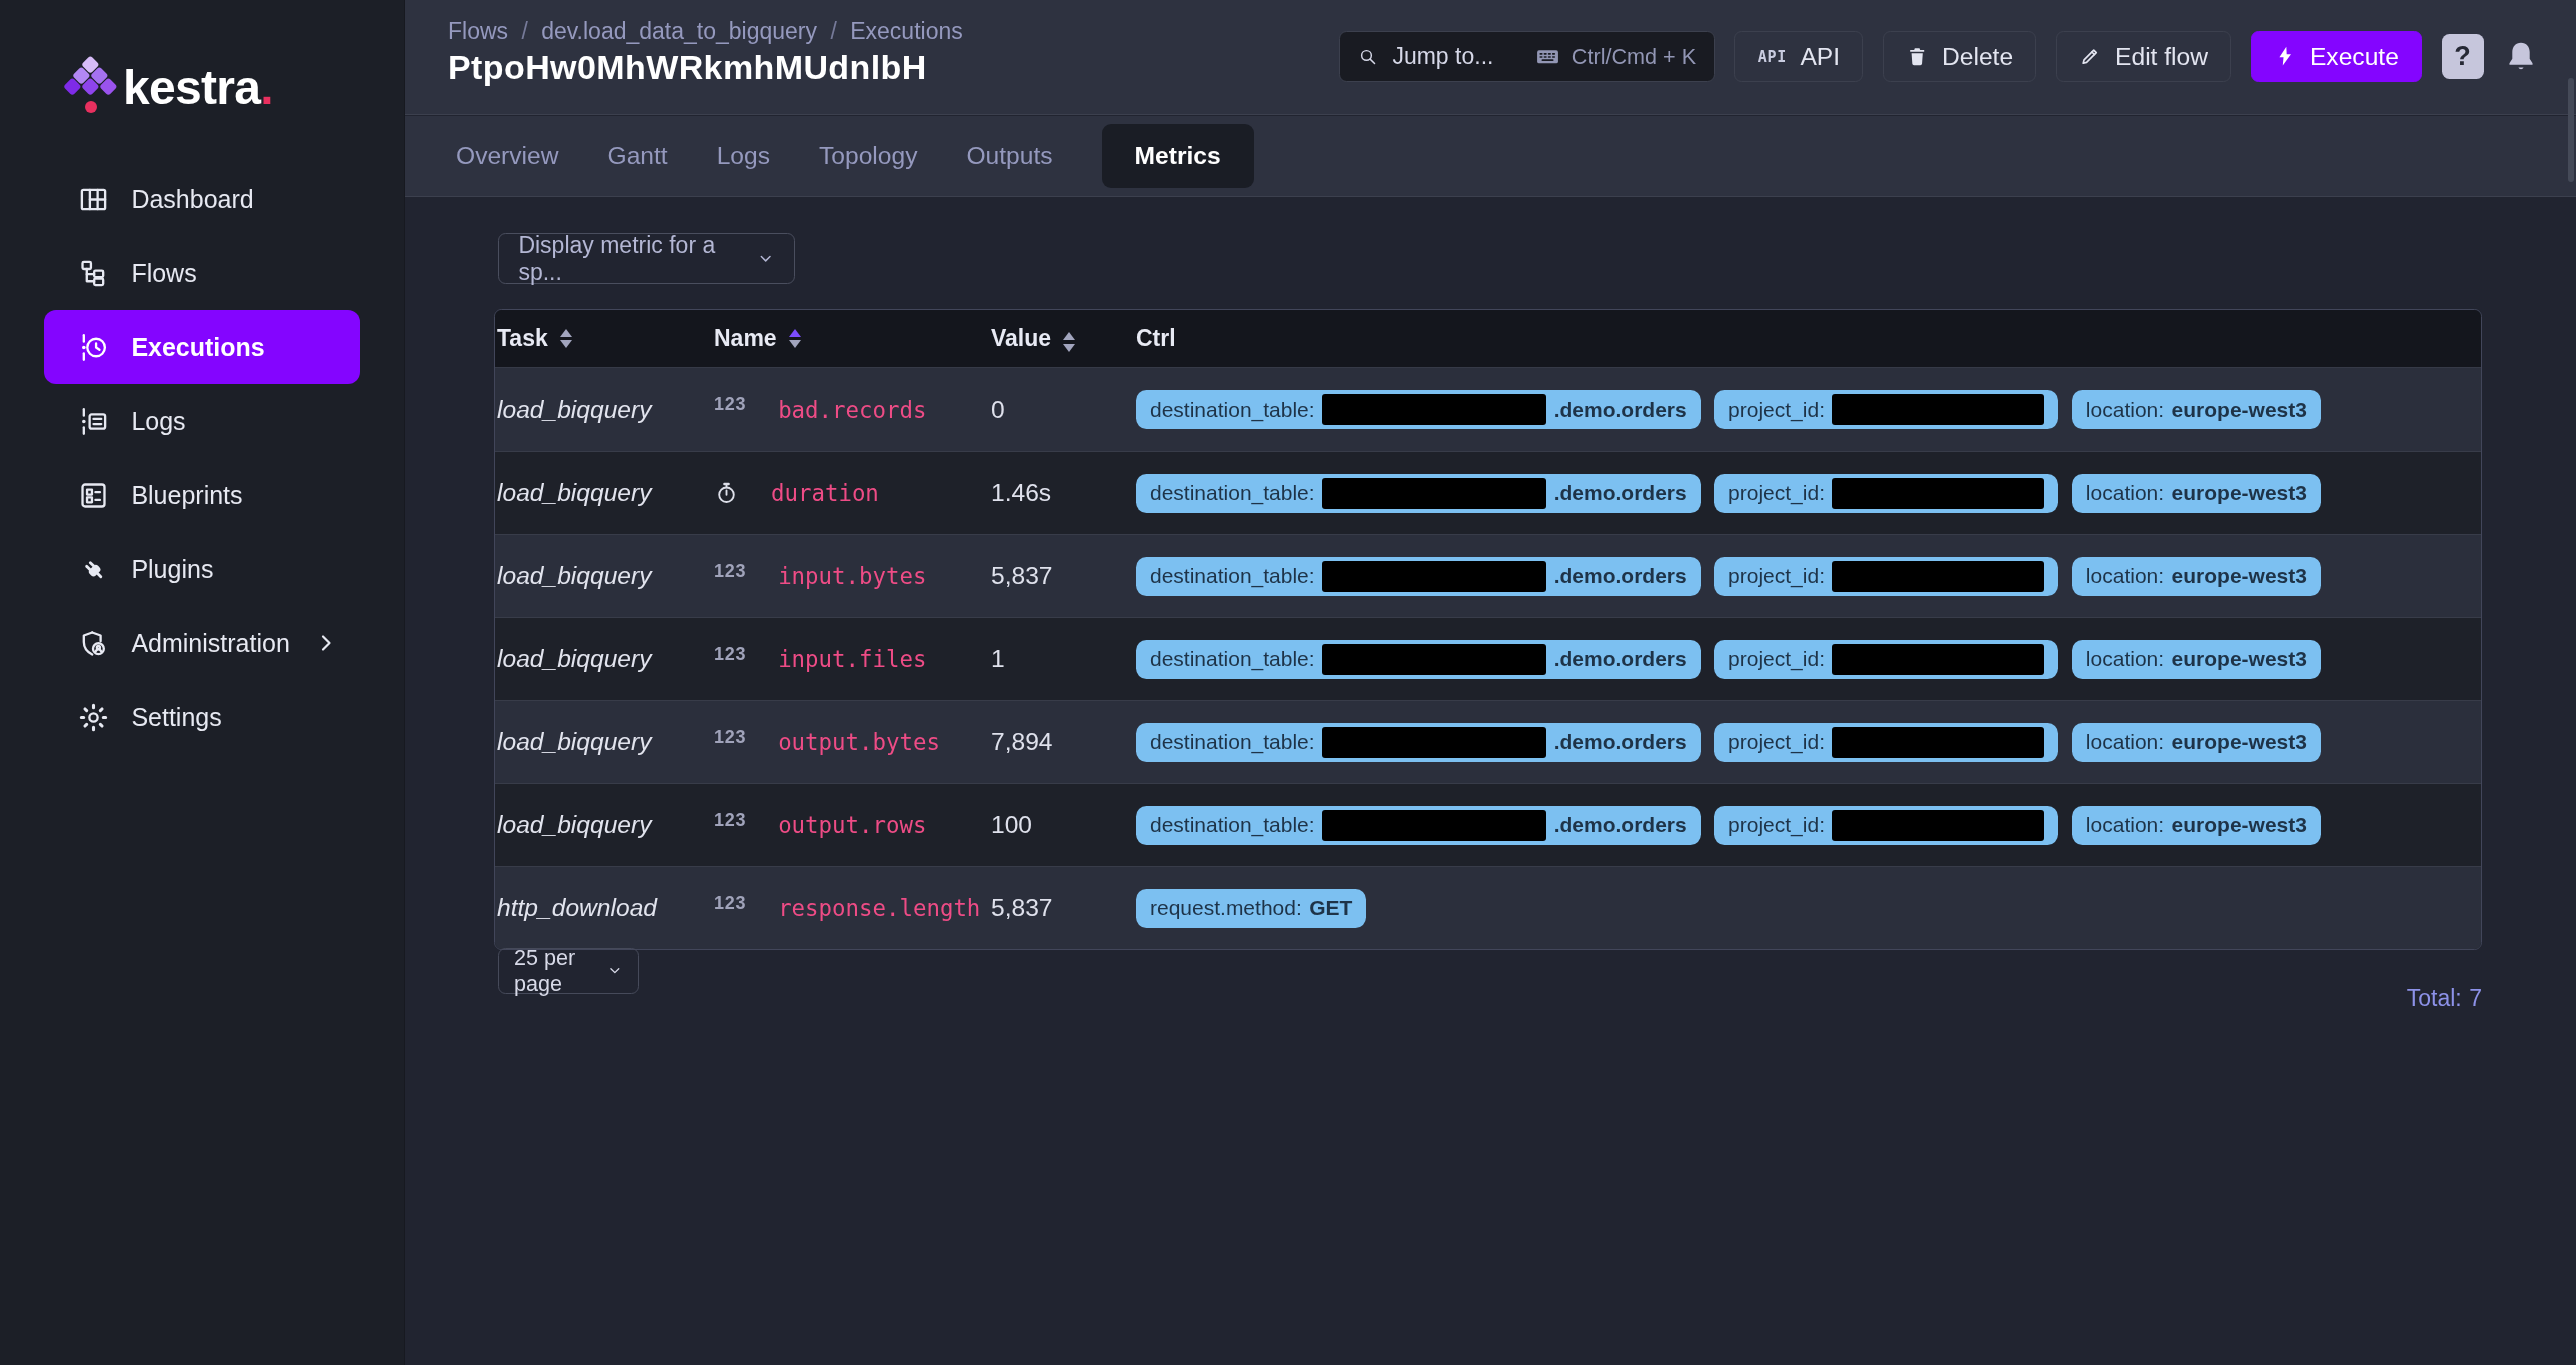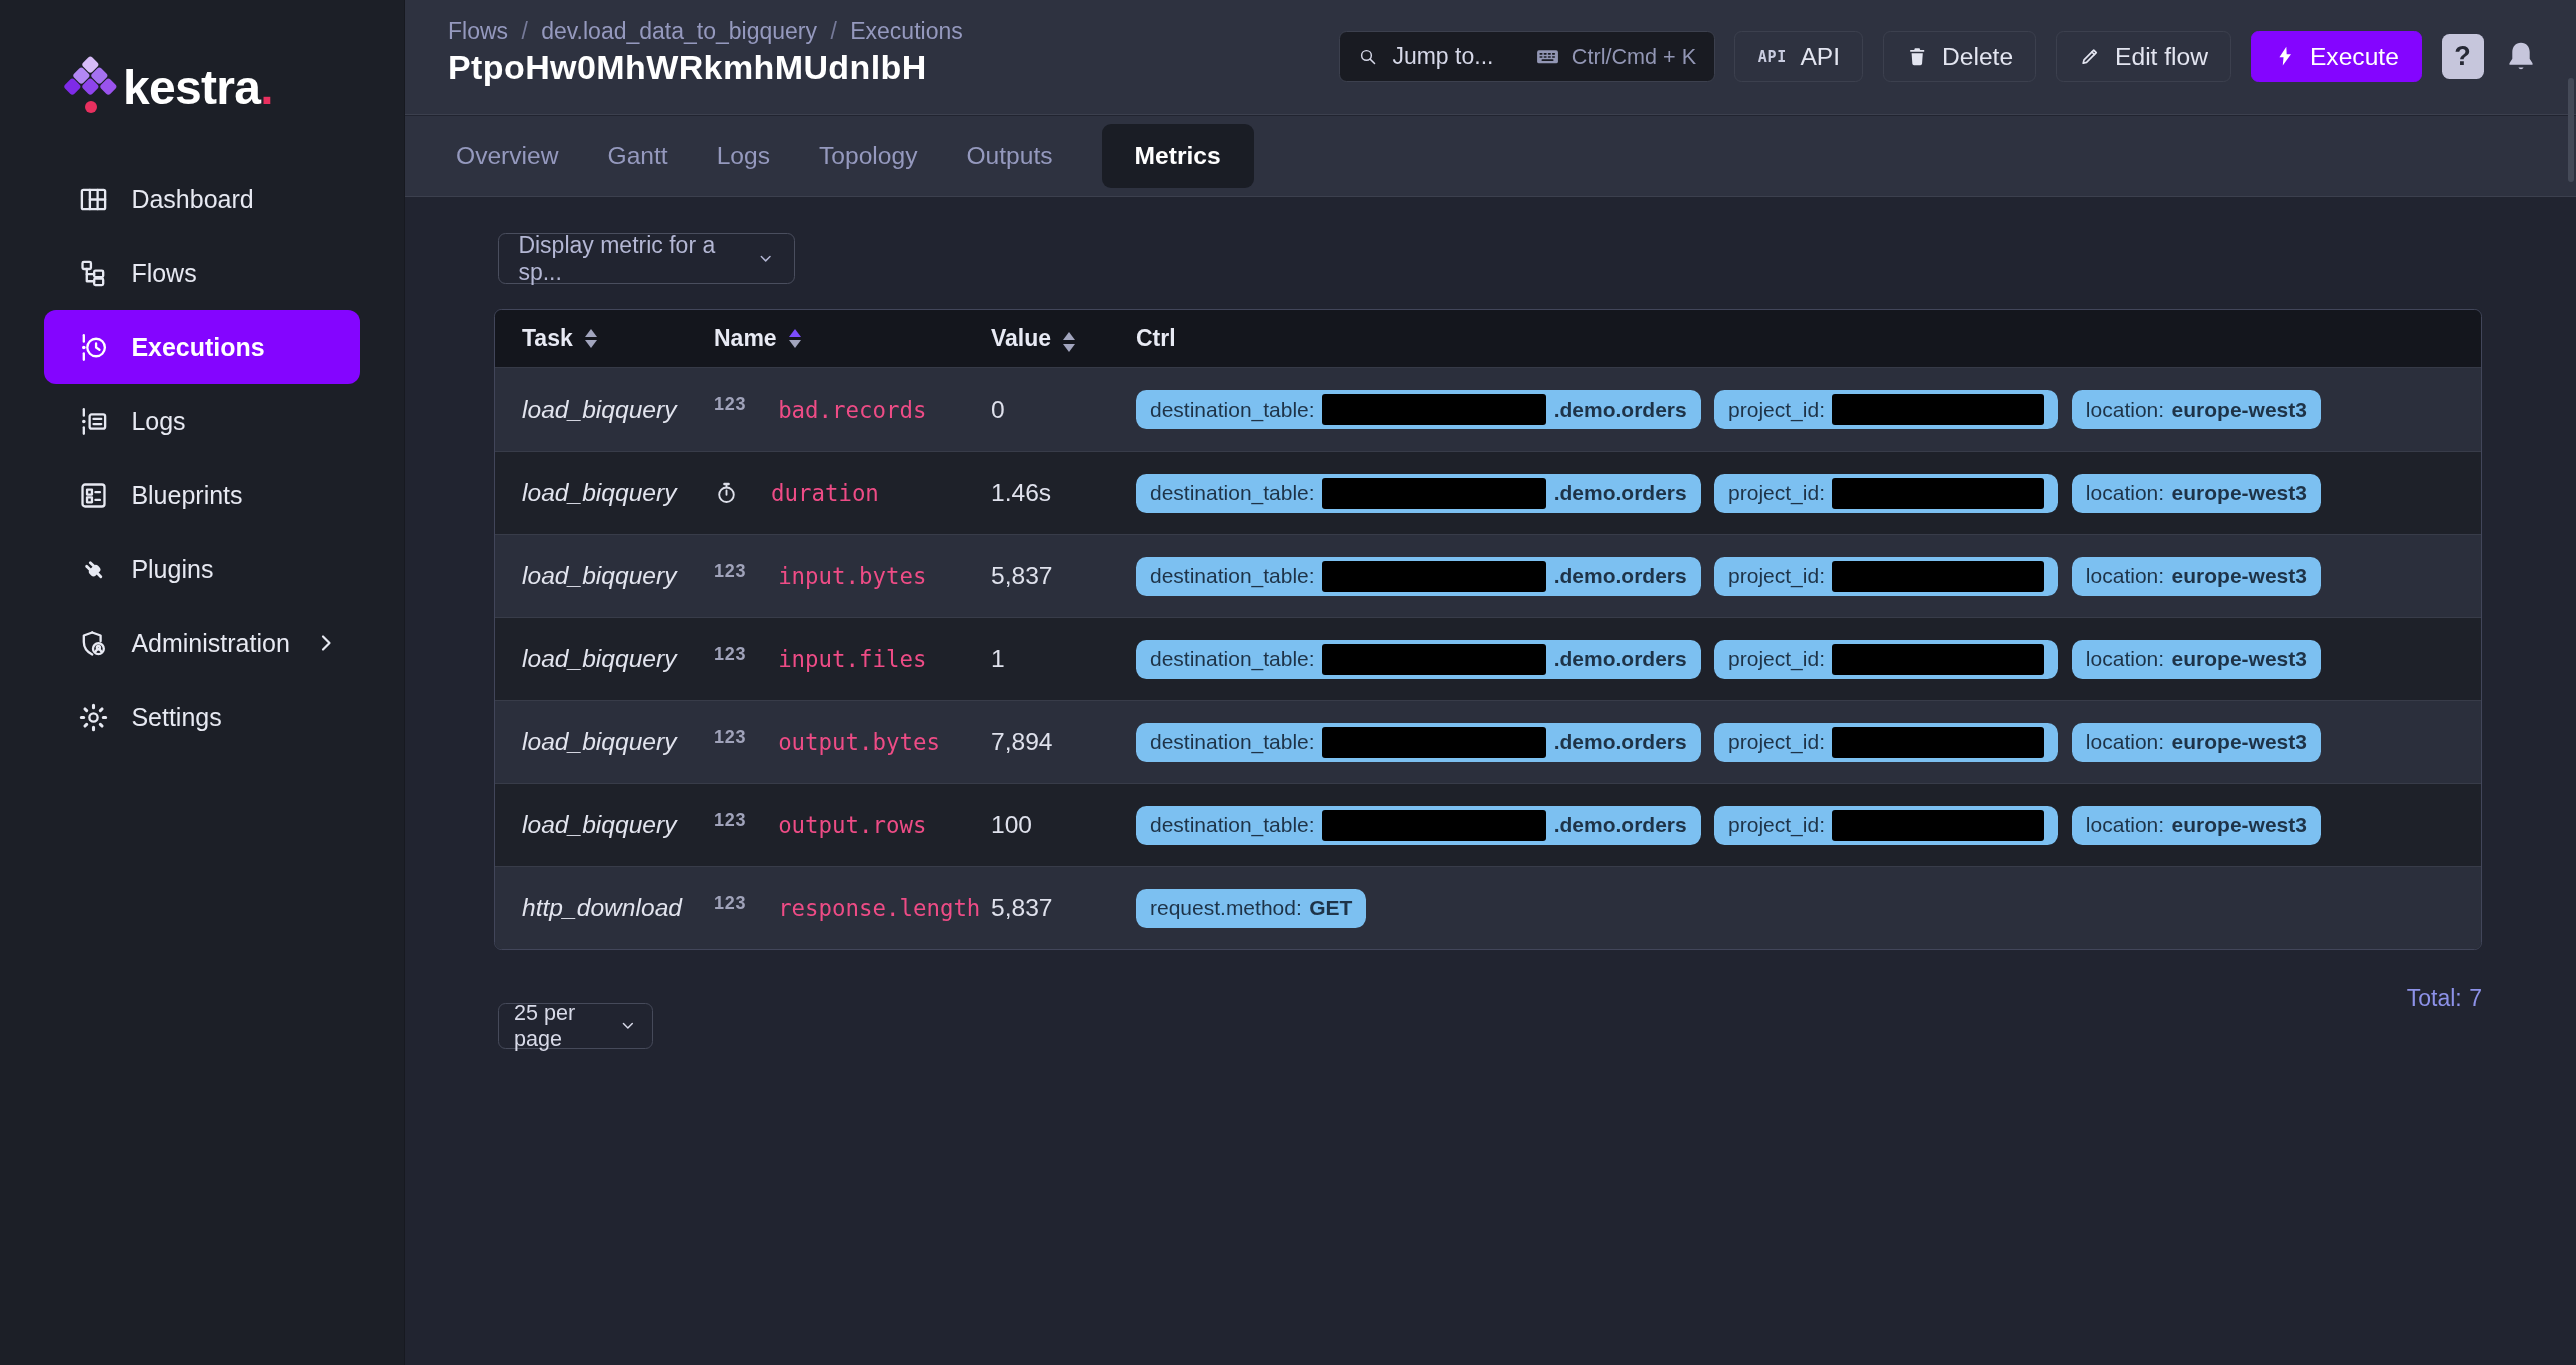--- a/index.html
+++ b/index.html
@@ -60,21 +60,21 @@
     height:64px; display:flex; align-items:center; padding:0 33px; }
   
   .metric-select { position:absolute; left:498px; top:233px; width:297px; height:51px;
     border:0.7px solid #4A4E5E; border-radius:7.5px; display:flex; align-items:center;
     padding:0 19.4px; color:#B4B7D4; font-size:23px; cursor:pointer; }
   .metric-select .ico { margin-left:18px; }
   .table { position:absolute; left:494px; top:309px; width:1988px;
     border:0.7px solid #42465A; border-radius:7.5px; overflow:hidden; background:#1E2129; }
   .thead { display:flex; align-items:center; height:58px; background:#14161D; border-bottom:0.7px solid #363A47; }
   .hcell { display:flex; align-items:center; gap:12px; font-size:23px; font-weight:bold; color:#E8EAF4; }
-  .cell-task  { width:219px; padding-left:27px; flex:0 0 219px; }
+  .cell-task  { width:219px; padding-left:2px; flex:0 0 219px; }
   .cell-name  { width:277px; flex:0 0 277px; }
   .cell-value { width:145px; flex:0 0 145px;align-items:flex-end; }
   .cell-tags  { flex:1; }
   .sort { display:flex; flex-direction:column; gap:3.7px; }
   .sort b { width:0; height:0; border-left:6.7px solid transparent; border-right:6.7px solid transparent; }
   .sort .up { border-bottom:8.2px solid #A2A5BE; }
   .sort .down { border-top:8.2px solid #A2A5BE; }
   .sort .up.on { border-bottom-color:#7C4DFF; }
   .row { display:flex; align-items:center; height:83px; cursor:pointer; }
   .row:nth-child(odd)  { background:#2B2F3C; }
@@ -84,21 +84,21 @@
   .name { display:flex; align-items:center; gap:32px; }
   .num-ico { font-size:18px; font-weight:bold; letter-spacing:0.7px; color:#A0A3BA; transform:translateY(-5.2px); }
   .timer-ico { width:25px; height:25px; color:#DDDFE9; }
   .metric { font-family:"DejaVu Sans Mono", monospace; font-size:22.4px; color:#EE4C86; }
   .value { font-size:24.6px; color:#DFE1EC; }
   .tags { display:flex; align-items:center; gap:13.4px; }
   .pill { background:#7CC0F1; color:#1E3348; border-radius:10.4px; height:39px;
     display:inline-flex; align-items:center; gap:7.5px; padding:0 14px; font-size:21px; white-space:nowrap; }
   .pill b { font-weight:bold; }
   .redact { display:inline-block; height:31px; background:#000000; border-radius:3px; }
-  .pagination { position:absolute; left:498px; top:1003px; width:155px; height:46px;
+  .pagination { position:absolute; left:498px; top:948px; width:141px; height:46px;
     border:0.7px solid #464A5A; border-radius:7.5px; display:flex; align-items:center;
     justify-content:space-between; padding:0 15px; color:#D8DAE8; font-size:21.6px; cursor:pointer; }
   .total { position:absolute; left:494px; top:985px; width:1988px; text-align:right;
     color:#8D92E8; font-size:23px; }
   .total span { margin-left:7.5px; }
   .scroll-thumb { position:absolute; right:2.2px; top:78px; width:6px; height:104px;
     background:#454A58; border-radius:3px; z-index:5; cursor:pointer; }
   
   .ico { display:inline-flex; }
   .ico svg, .nav-ico svg, .nav-chevron svg, .bell svg, .timer-ico svg {

